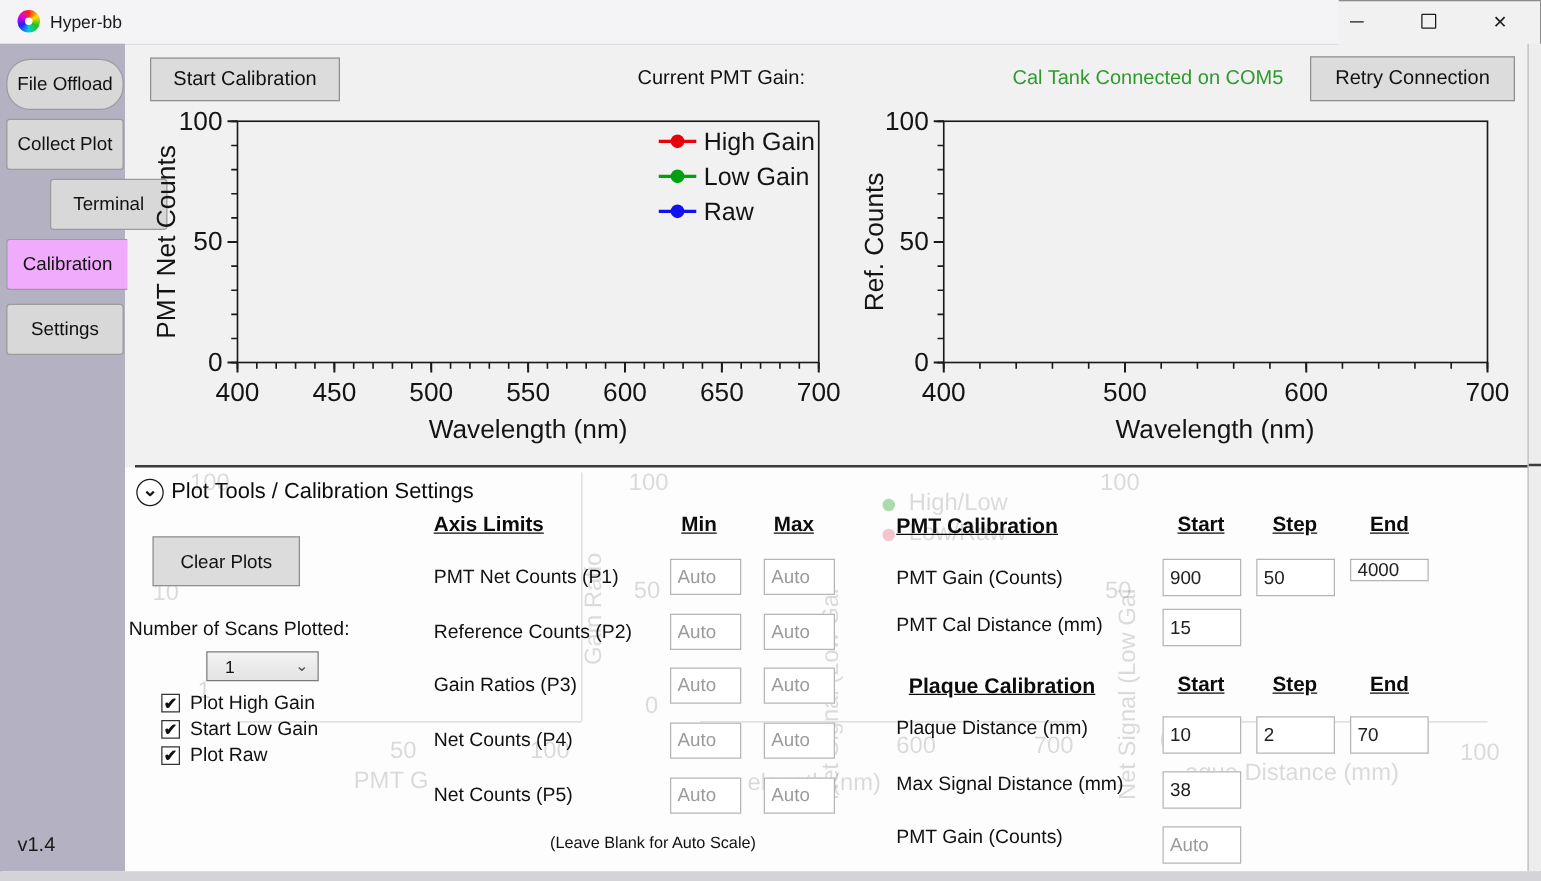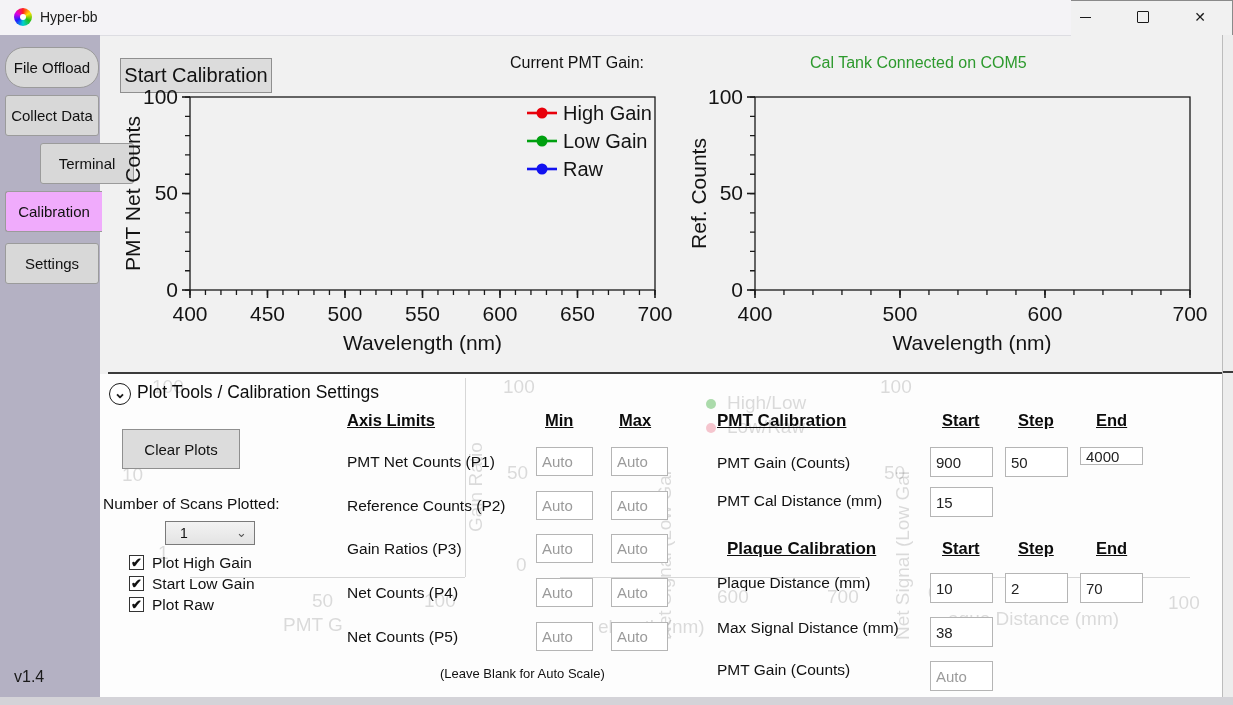--- a/index.html
+++ b/index.html
@@ -76,39 +76,42 @@
     <div class="wbtn" style="left:1177px;">
       <span class="glyph-close">✕</span>
     </div>
   </div>
 
   <div class="sidebar">
     <div class="tab" style="top:12px;border-radius:19px;">
         <span>File Offload</span>
       </div>
     <div class="tab" style="top:60px;">
-        <span>Collect Data</span>
+        <span>Collect Plot</span>
       </div>
     <div class="tab" style="top:108px;margin-left:35px;">
         <span>Terminal</span>
       </div>
     <div class="tab active" style="top:156px;">
         <span>Calibration</span>
       </div>
     <div class="tab" style="top:208px;">
         <span>Settings</span>
       </div>
   </div>
   <span class="version">v1.4</span>
 
-  <div class="btn" style="left:120px;top:46px;width:152px;height:35px;font-size:20px;margin-top:12px;">
+  <div class="btn" style="left:120px;top:46px;width:152px;height:35px;font-size:16px;">
     <span>Start Calibration</span>
   </div>
   <span class="lbl" style="left:510px;top:54px;font-size:16px;">Current PMT Gain:</span>
   <span class="status" style="left:810px;top:54px;color:#2d9a2d;">Cal Tank Connected on COM5</span>
+  <div class="btn" style="left:1048px;top:45px;width:164px;height:36px;font-size:16px;">
+    <span>Retry Connection</span>
+  </div>
 
   <svg class="abs" style="left:100px;top:85px;" width="575" height="270">
     <rect x="90" y="12" width="465" height="193" fill="none" stroke="#1a1a1a" stroke-width="1.3"></rect>
 
     <line x1="89.3" y1="207.5" x2="556" y2="207.5" stroke="#1a1a1a" stroke-width="5" stroke-dasharray="1.3 14.2"></line>
 
     <line x1="90" y1="205" x2="90" y2="213" stroke="#1a1a1a" stroke-width="1.6"></line>
     <line x1="167.5" y1="205" x2="167.5" y2="213" stroke="#1a1a1a" stroke-width="1.6"></line>
     <line x1="245" y1="205" x2="245" y2="213" stroke="#1a1a1a" stroke-width="1.6"></line>
     <line x1="322.5" y1="205" x2="322.5" y2="213" stroke="#1a1a1a" stroke-width="1.6"></line>

